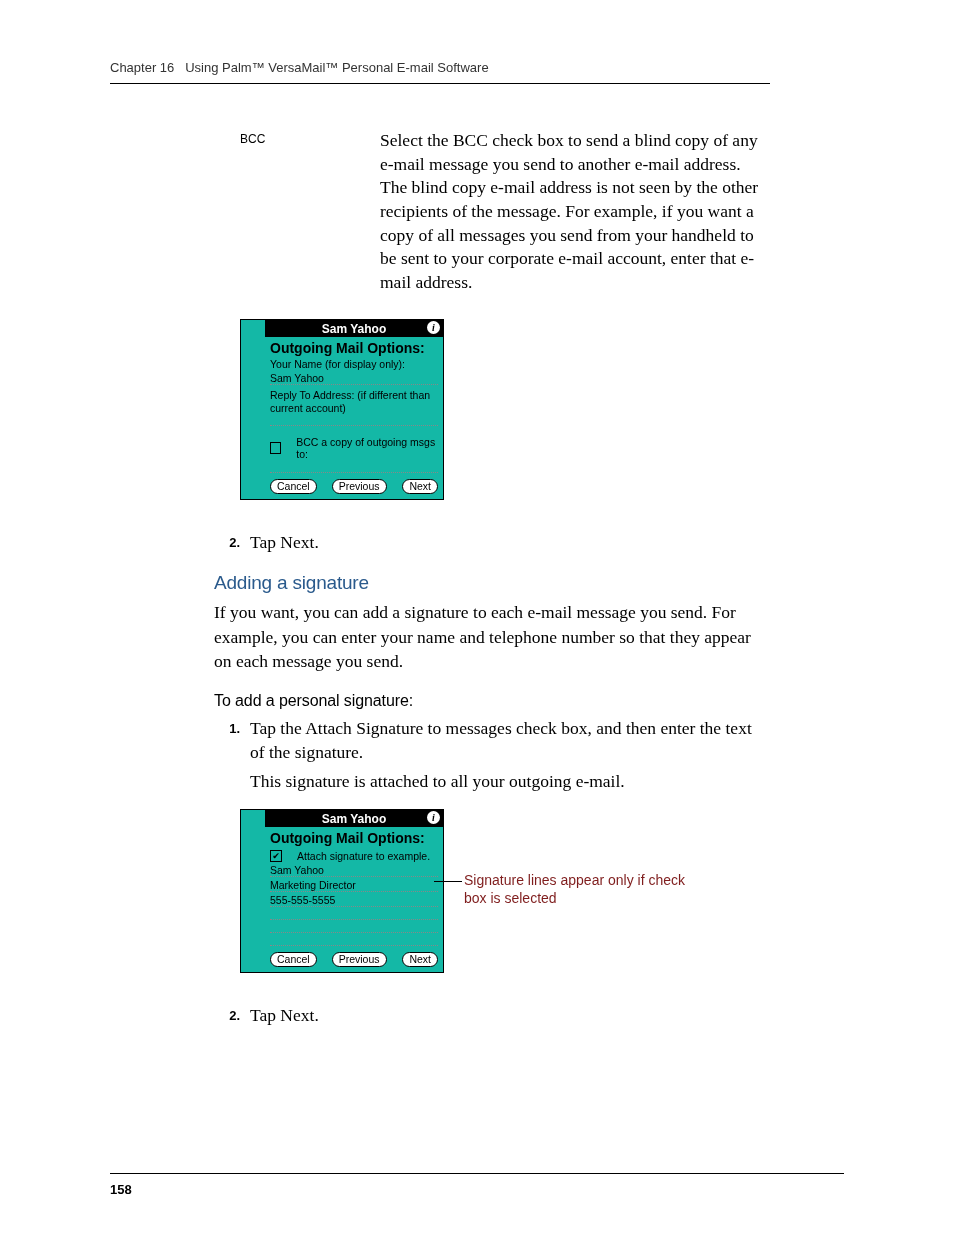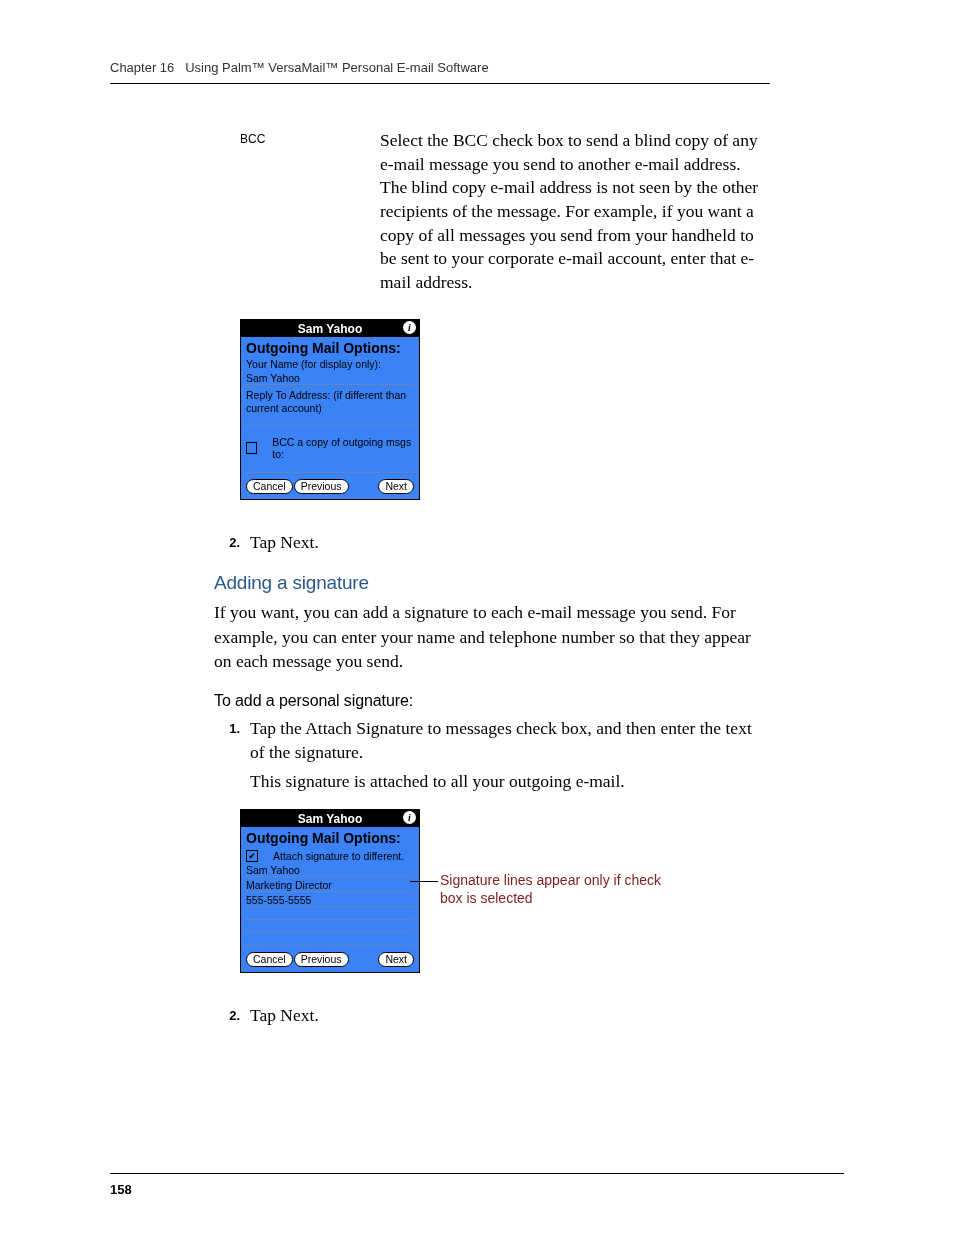--- a/index.html
+++ b/index.html
@@ -42,21 +42,22 @@
     line-height: 1.35;
   }
   .palm-screen {
     border: 1.5px solid #000;
     width: 178px;
     font-family: Arial, Helvetica, sans-serif;
     font-size: 11px;
     margin-left: 130px;
     margin-top: 10px;
     margin-bottom: 30px;
-    background: #3b82f6;
+    background: #14b8a6;
+    padding-left: 24px;
   }
   .palm-titlebar {
     background: #000;
     color: #fff;
     font-weight: bold;
     text-align: center;
     padding: 1px 0;
     font-size: 12px;
     display: flex;
     align-items: center;
@@ -114,21 +115,21 @@
     height: 10px;
     border: 1px solid #000;
     display: inline-flex;
     align-items: center;
     justify-content: center;
     font-size: 9px;
     line-height: 1;
   }
   .palm-buttons {
     display: flex;
-    gap: 1px;
+    gap: 15px;
     margin-top: 6px;
     align-items: center;
   }
   .palm-btn {
     border: 1px solid #000;
     border-radius: 8px;
     padding: 0px 6px 1px 6px;
     font-size: 10.5px;
     background: #fff;
   }
@@ -277,21 +278,21 @@
   <div class="fig-row">
     <div class="palm-screen" style="margin:0;">
       <div class="palm-titlebar">
         <span>Sam Yahoo</span>
         <span class="palm-info-icon">i</span>
       </div>
       <div class="palm-body">
         <div class="palm-heading">Outgoing Mail Options:</div>
         <div class="palm-checkbox-row">
           <span class="palm-checkbox">✔</span>
-          <span>Attach signature to different.</span>
+          <span>Attach signature to example.</span>
         </div>
         <div class="dotted-line">Sam Yahoo</div>
         <div class="dotted-line">Marketing Director</div>
         <div class="dotted-line">555-555-5555</div>
         <div class="dotted-line empty"></div>
         <div class="dotted-line empty"></div>
         <div class="dotted-line empty"></div>
         <div class="palm-buttons">
           <span class="palm-btn">Cancel</span>
           <span class="palm-btn">Previous</span>

